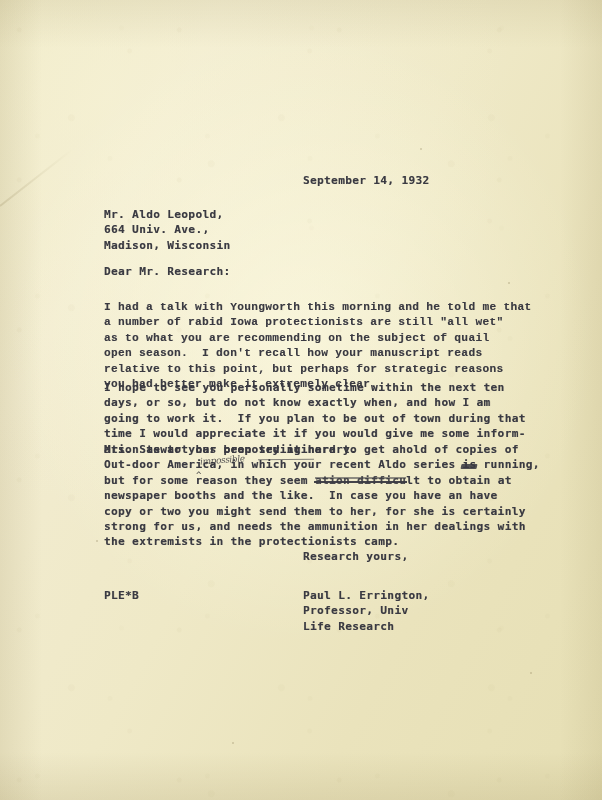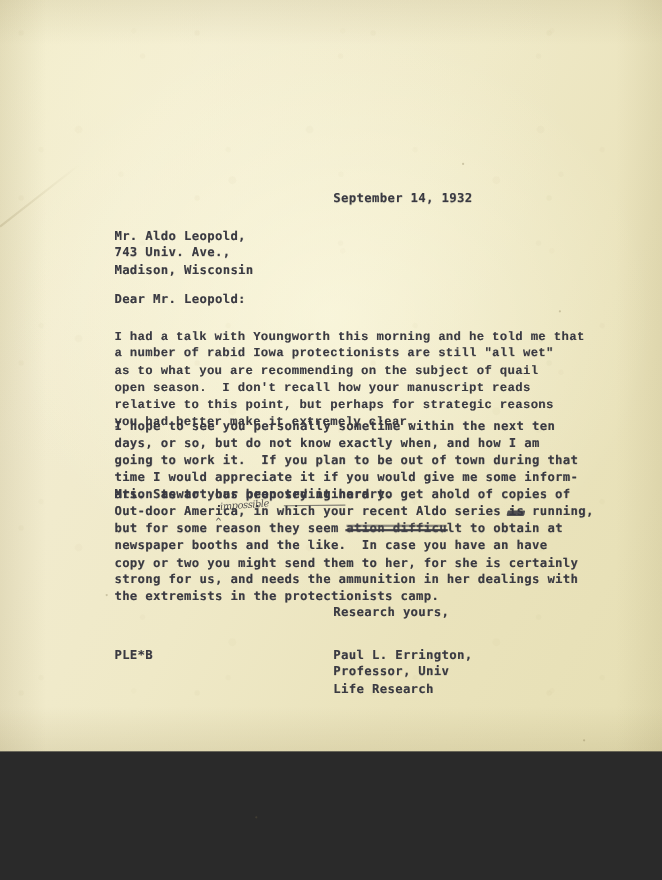--- a/index.html
+++ b/index.html
@@ -11,21 +11,21 @@
   body {
     width: 602px;
     height: 800px;
     overflow: hidden;
   }
 
   
   .sheet {
     position: relative;
     width: 602px;
-    height: 683px;
+    height: 800px;
     box-sizing: border-box;
     background:
       radial-gradient(ellipse 70% 55% at 50% 42%, rgba(255,253,232,0.55) 0%, rgba(255,253,232,0) 70%),
       radial-gradient(ellipse 90% 70% at 18% 12%, rgba(247,243,214,0.6) 0%, rgba(247,243,214,0) 75%),
       linear-gradient(118deg, #eee8c4 0%, #f2ecd0 22%, #efe9c7 48%, #eae3bc 72%, #e6dfb4 100%);
     font-family: "DejaVu Sans Mono", "Liberation Mono", monospace;
     color: #3a3a42;
   }
 
   
@@ -199,24 +199,24 @@
   <div class="speck" style="left:96px;  top:540px; width:2px; height:2px;"></div>
   <div class="speck" style="left:530px; top:672px; width:2px; height:2px;"></div>
   <div class="speck" style="left:232px; top:742px; width:2px; height:2px;"></div>
   <div class="speck" style="left:420px; top:148px; width:2px; height:2px;"></div>
 
   <div class="content">
 
     <div class="line date">September 14, 1932</div>
 
     <div class="line addressee">Mr. Aldo Leopold,
-743 Univ. Ave.,
+664 Univ. Ave.,
 Madison, Wisconsin</div>
 
-    <div class="line salutation">Dear Mr. Leopold:</div>
+    <div class="line salutation">Dear Mr. Research:</div>
 
     <div class="para p1">I had a talk with Youngworth this morning and he told me that
 a number of rabid Iowa protectionists are still "all wet"
 as to what you are recommending on the subject of quail
 open season.  I don't recall how your manuscript reads
 relative to this point, but perhaps for strategic reasons
 you had better make it extremely clear.</div>
 
     <div class="para p2">I hope to see you personally sometime within the next ten
 days, or so, but do not know exactly when, and how I am

